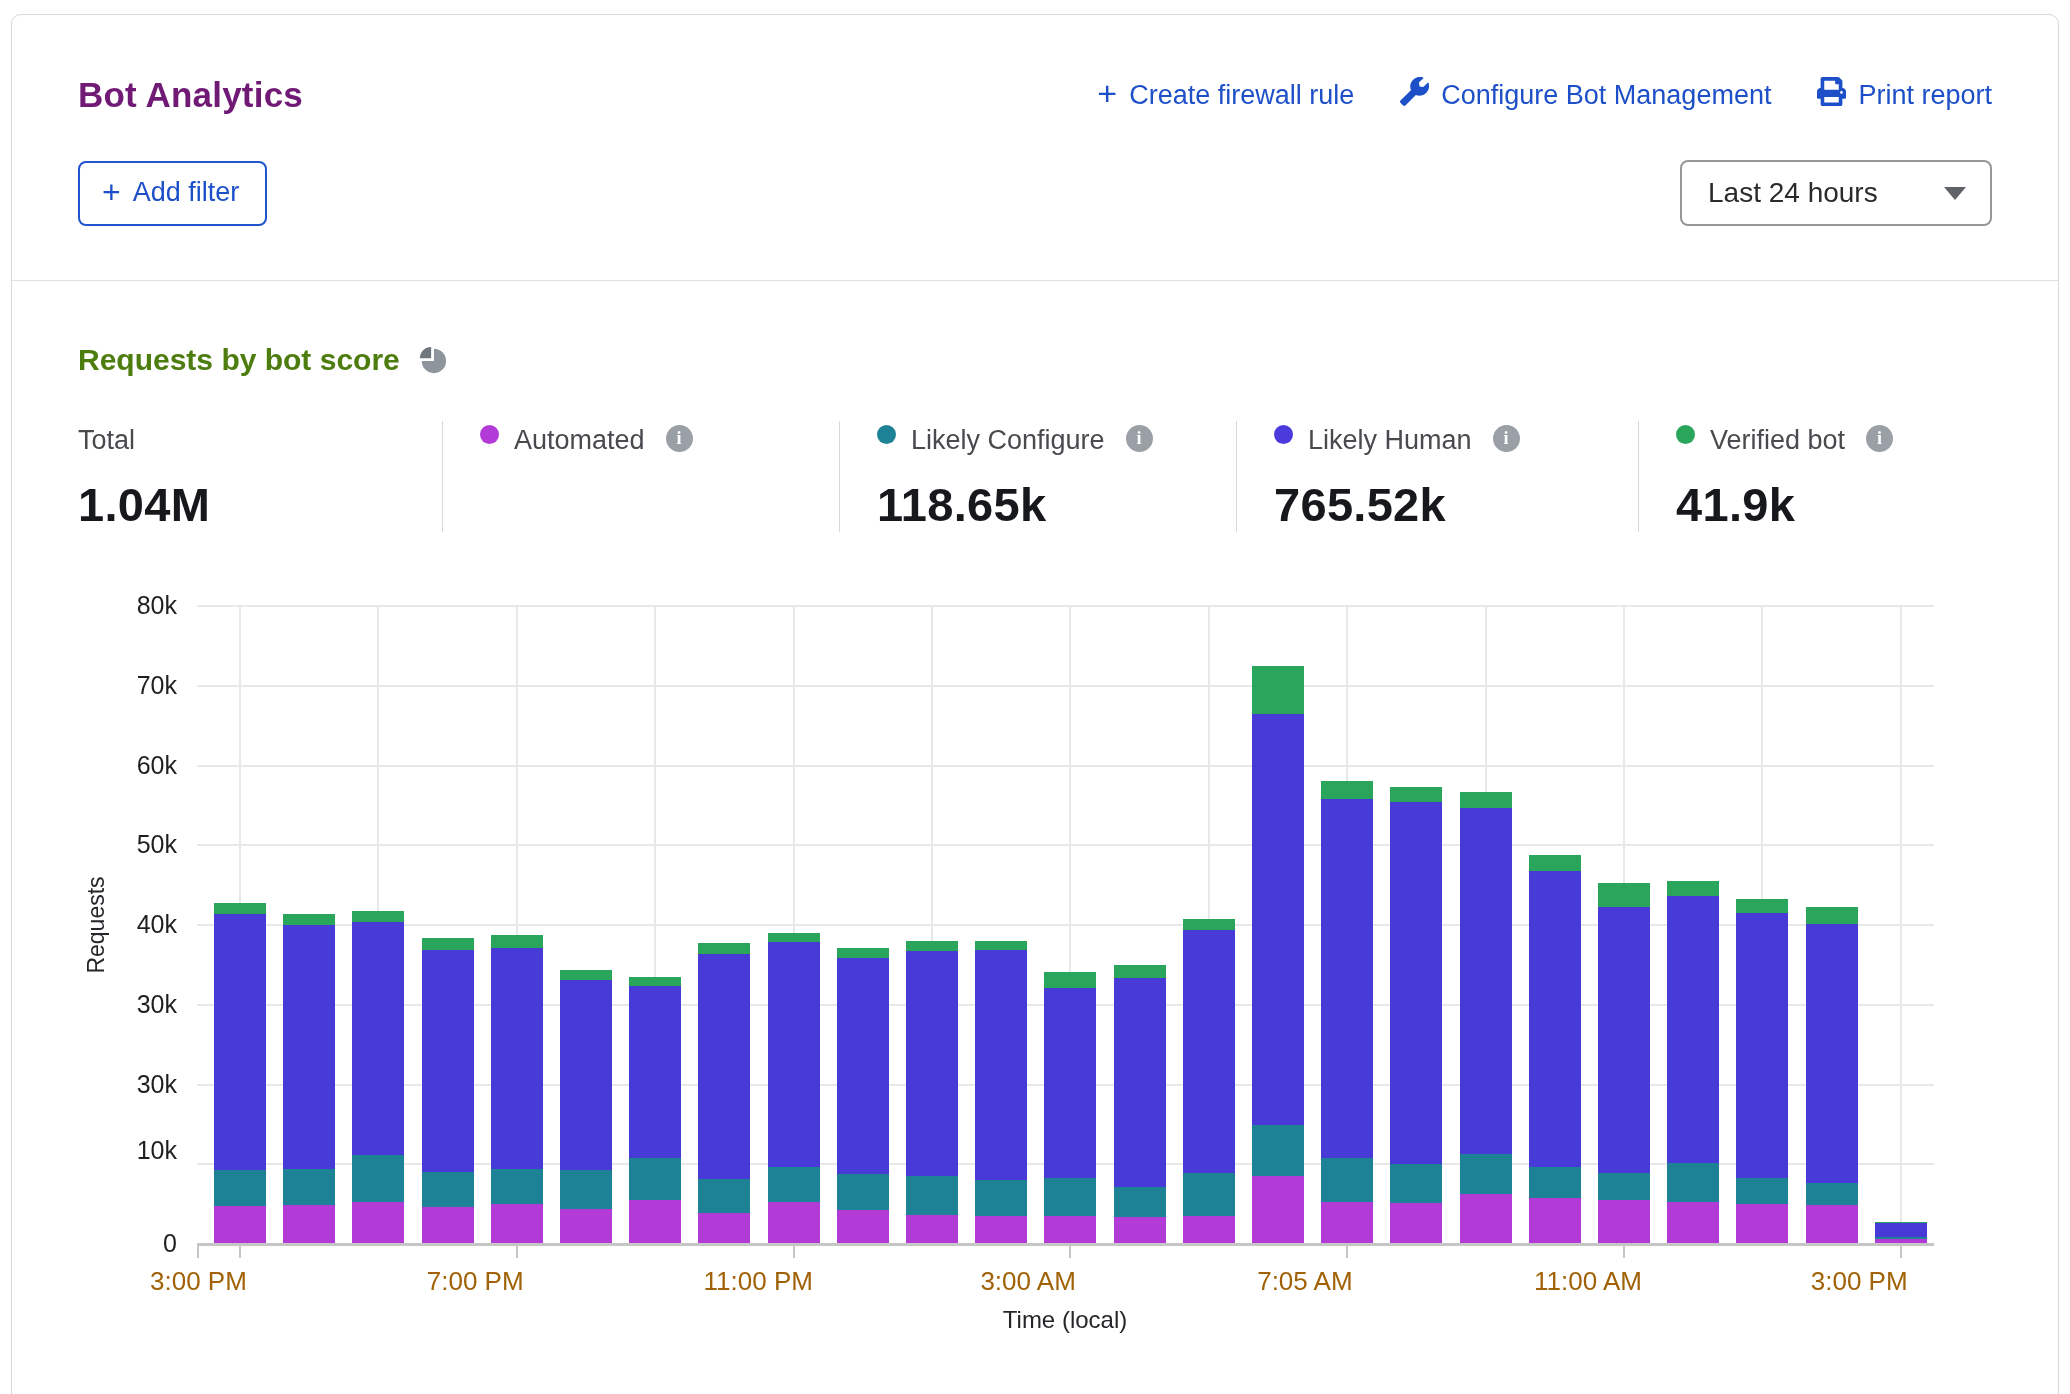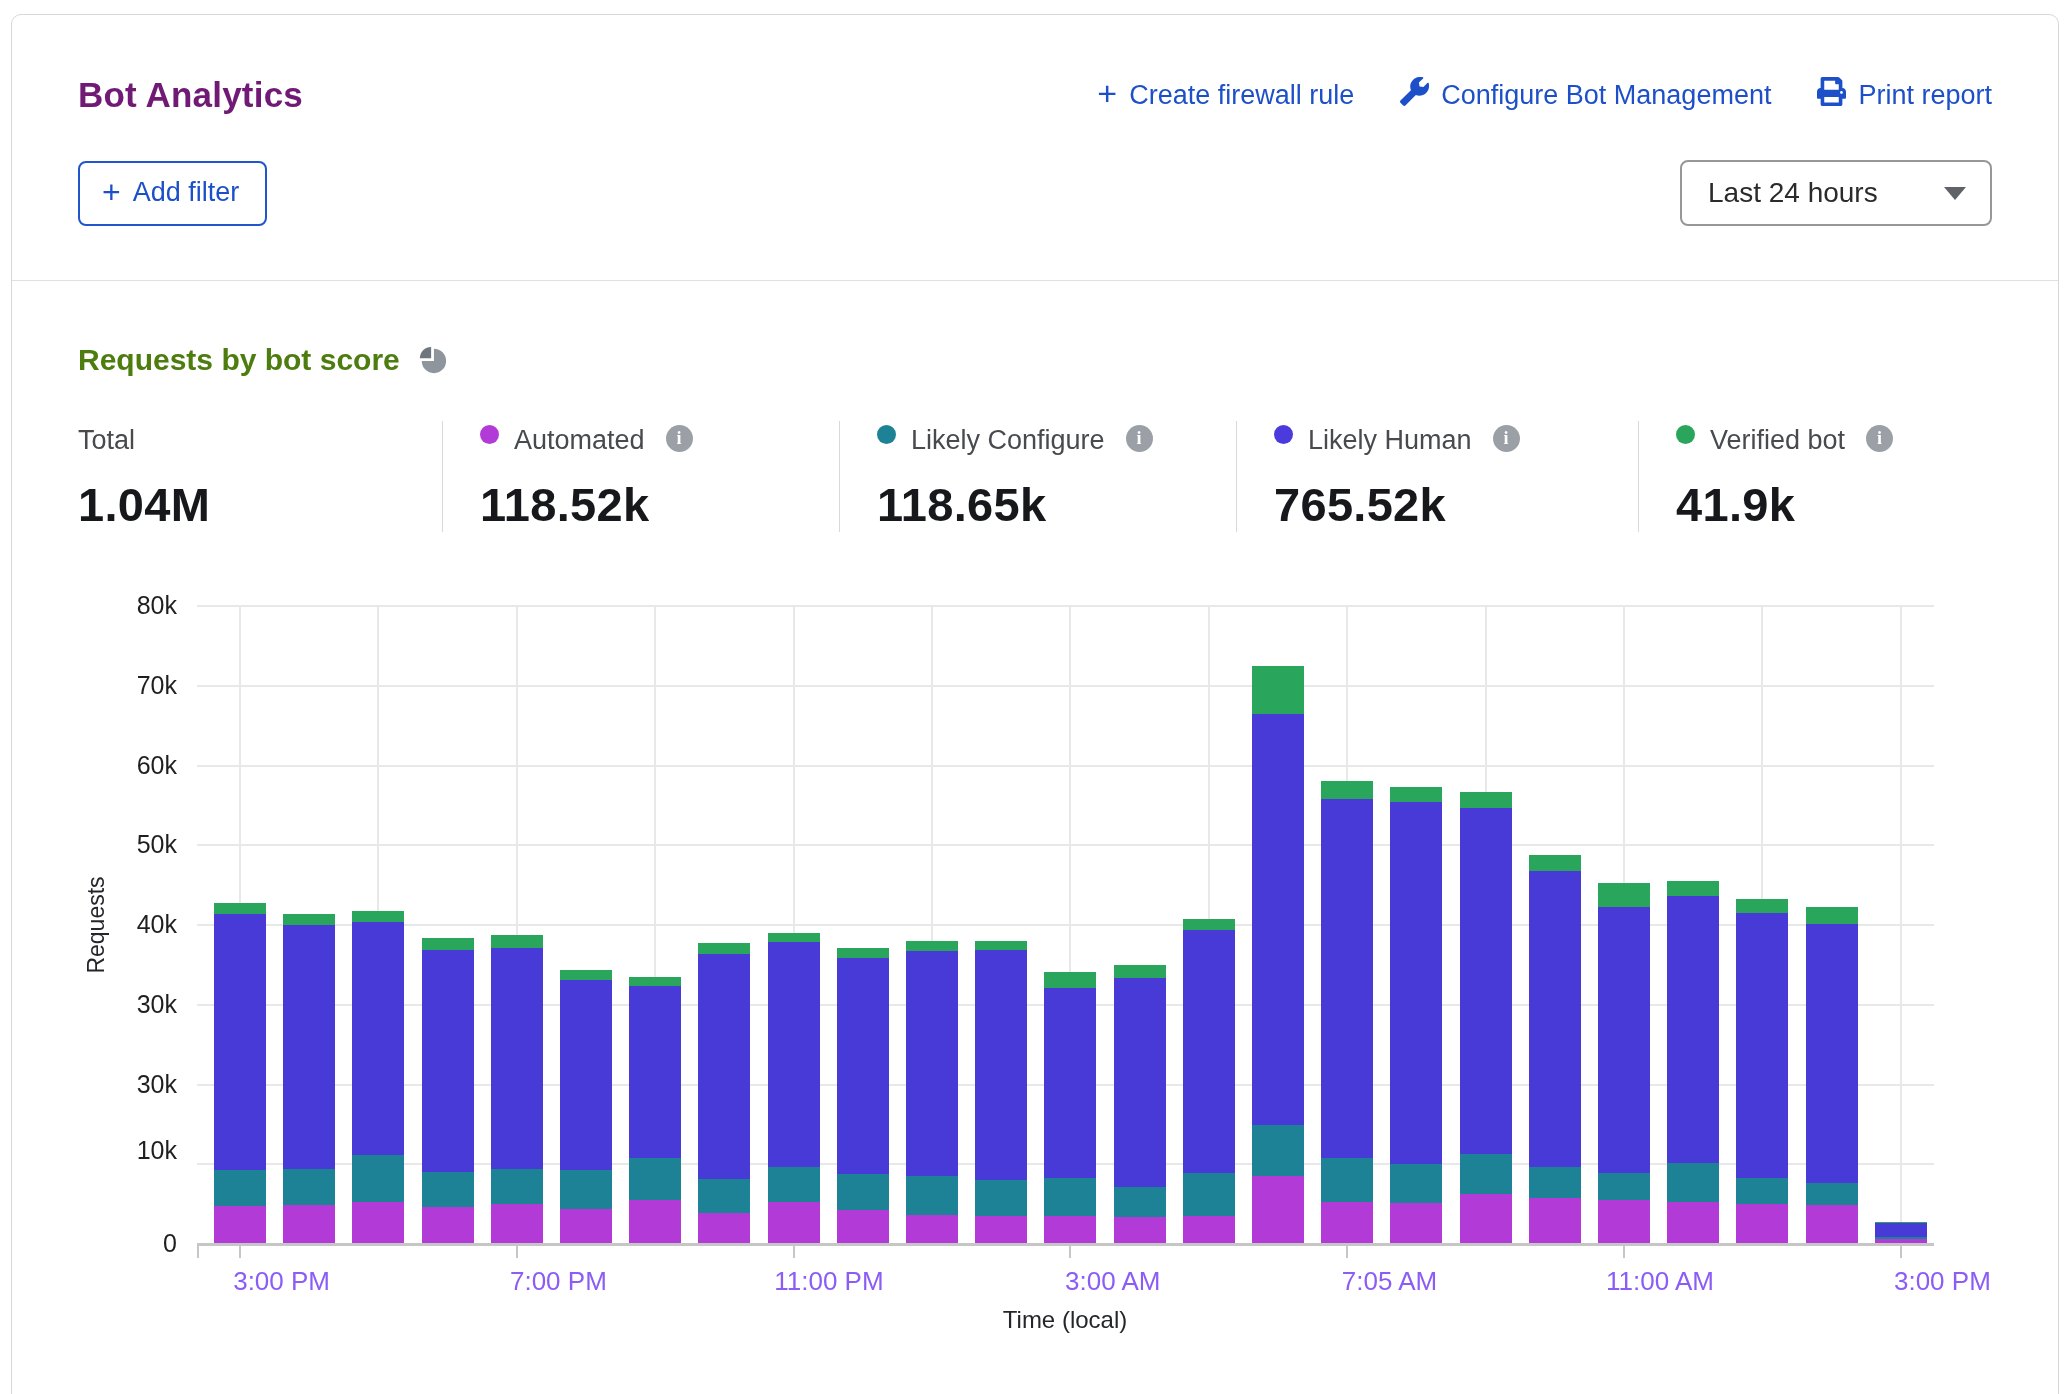--- a/index.html
+++ b/index.html
@@ -53,21 +53,21 @@
   
   .chart-area { position:relative; height:754px; margin:50px -66px 0 -66px; }
   .plot { position:absolute; left:185px; top:24px; width:1737px; height:638px; }
   .hgrid { position:absolute; left:0; width:100%; height:2px; background:#e8e8e8; }
   .vgrid { position:absolute; top:0; width:2px; height:100%; background:#e8e8e8; }
   .baseline { position:absolute; left:0; bottom:-2px; width:100%; height:3px; background:#c6c6c6; }
   .bar { position:absolute; bottom:1px; width:52px; }
   .seg { position:absolute; left:0; width:100%; }
   .ytick { position:absolute; width:130px; left:35px; text-align:right; font-size:25px; color:#1f1f1f; }
   .xtickmark { position:absolute; width:2px; height:12px; background:#c6c6c6; }
-  .xtick { position:absolute; width:180px; text-align:right; font-size:26px; color:#8b5cf6; }
+  .xtick { position:absolute; width:180px; text-align:left; font-size:26px; color:#a16207; }
   .ylab { position:absolute; left:84px; top:343px; transform:translate(-50%,-50%) rotate(-90deg);
           font-size:23px; color:#25262a; }
   .xlab { position:absolute; left:1053px; top:724px; transform:translateX(-50%);
           font-size:24px; color:#25262a; }
 </style>
 </head>
 <body>
 
 <div class="card">
   <div class="card-header">
@@ -123,21 +123,20 @@
             <span class="stat-label">Total</span>
           </div>
         <div class="stat-value">1.04M</div>
       </div>
       <div class="stat stat-1">
         <div class="stat-top">
           <span class="dot" style="background-color: rgb(178, 59, 215);"></span>
           <span class="stat-label">Automated</span>
           <span class="info">i</span>
         </div>
-        <div class="stat-value">118.52k</div>
       </div>
       <div class="stat stat-2">
         <div class="stat-top">
           <span class="dot" style="background-color: rgb(30, 130, 150);"></span>
           <span class="stat-label">Likely Configure</span>
           <span class="info">i</span>
         </div>
         <div class="stat-value">118.65k</div>
       </div>
       <div class="stat stat-3">

